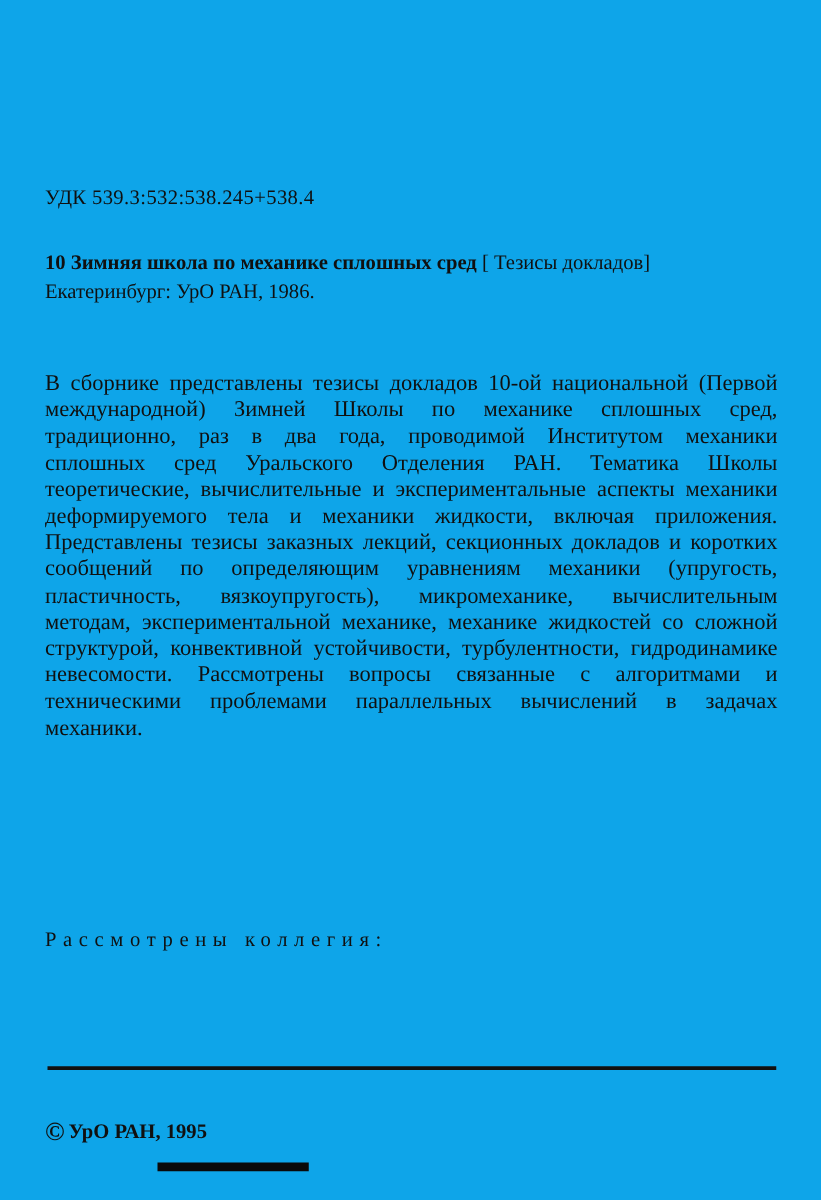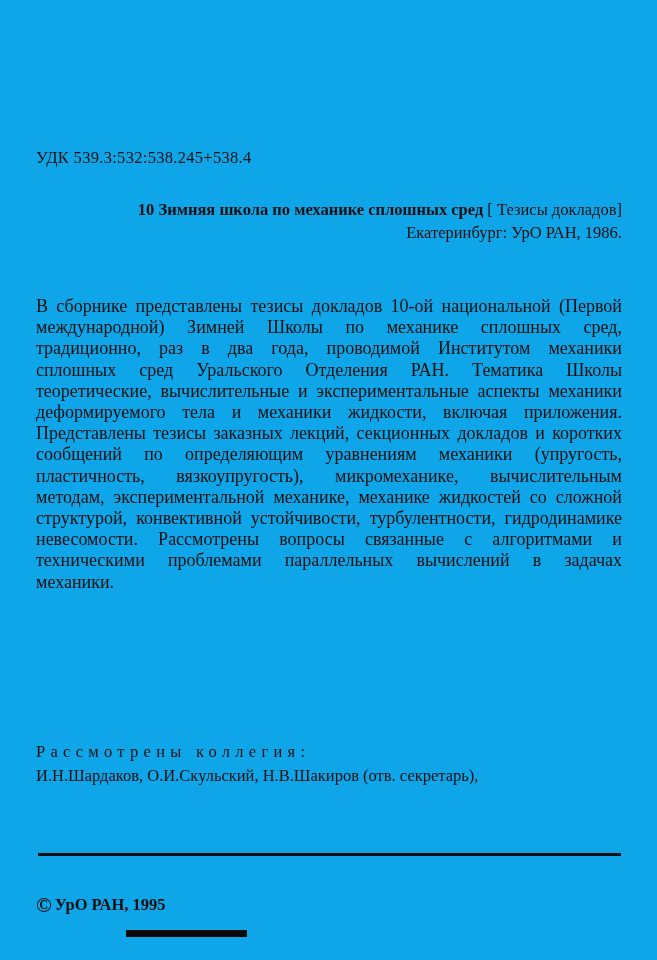--- a/index.html
+++ b/index.html
@@ -24,21 +24,20 @@
     font-size: 16.5px;
     letter-spacing: 0.3px;
   }
   .title-block {
     position: absolute;
     top: 198px;
     left: 36px;
     width: 586px;
     font-size: 16.5px;
     line-height: 23px;
-    text-align: right;
   }
   .title-bold { font-weight: bold; }
   .abstract {
     position: absolute;
     top: 296px;
     left: 36px;
     width: 586px;
     font-size: 18px;
     line-height: 21.2px;
     text-align: justify;
@@ -96,21 +95,20 @@
 
   <div class="title-block">
     <div><span class="title-bold">10 Зимняя школа по механике сплошных сред</span><span> [ Тезисы докладов]</span></div>
     <div>Екатеринбург: УрО РАН, 1986.</div>
   </div>
 
   <div class="abstract">В сборнике представлены тезисы докладов 10-ой национальной (Первой международной) Зимней Школы по механике сплошных сред, традиционно, раз в два года, проводимой Институтом механики сплошных сред Уральского Отделения РАН. Тематика Школы теоретические, вычислительные и экспериментальные аспекты механики деформируемого тела и механики жидкости, включая приложения. Представлены тезисы заказных лекций, секционных докладов и коротких сообщений по определяющим уравнениям механики (упругость, пластичность, вязкоупругость), микромеханике, вычислительным методам, экспериментальной механике, механике жидкостей со сложной структурой, конвективной устойчивости, турбулентности, гидродинамике невесомости. Рассмотрены вопросы связанные с алгоритмами и техническими проблемами параллельных вычислений в задачах механики.</div>
 
   <div class="editorial">
     <div class="editorial-heading">Рассмотрены коллегия:</div>
-    <div>И.Н.Шардаков, О.И.Скульский, Н.В.Шакиров (отв. секретарь),</div>
   </div>
 
   <div class="rule"></div>
 
   <div class="copyright">
     <span class="c-sign">©</span><span>УрО РАН, 1995</span>
   </div>
 
   <div class="bottom-mark"></div>
 

